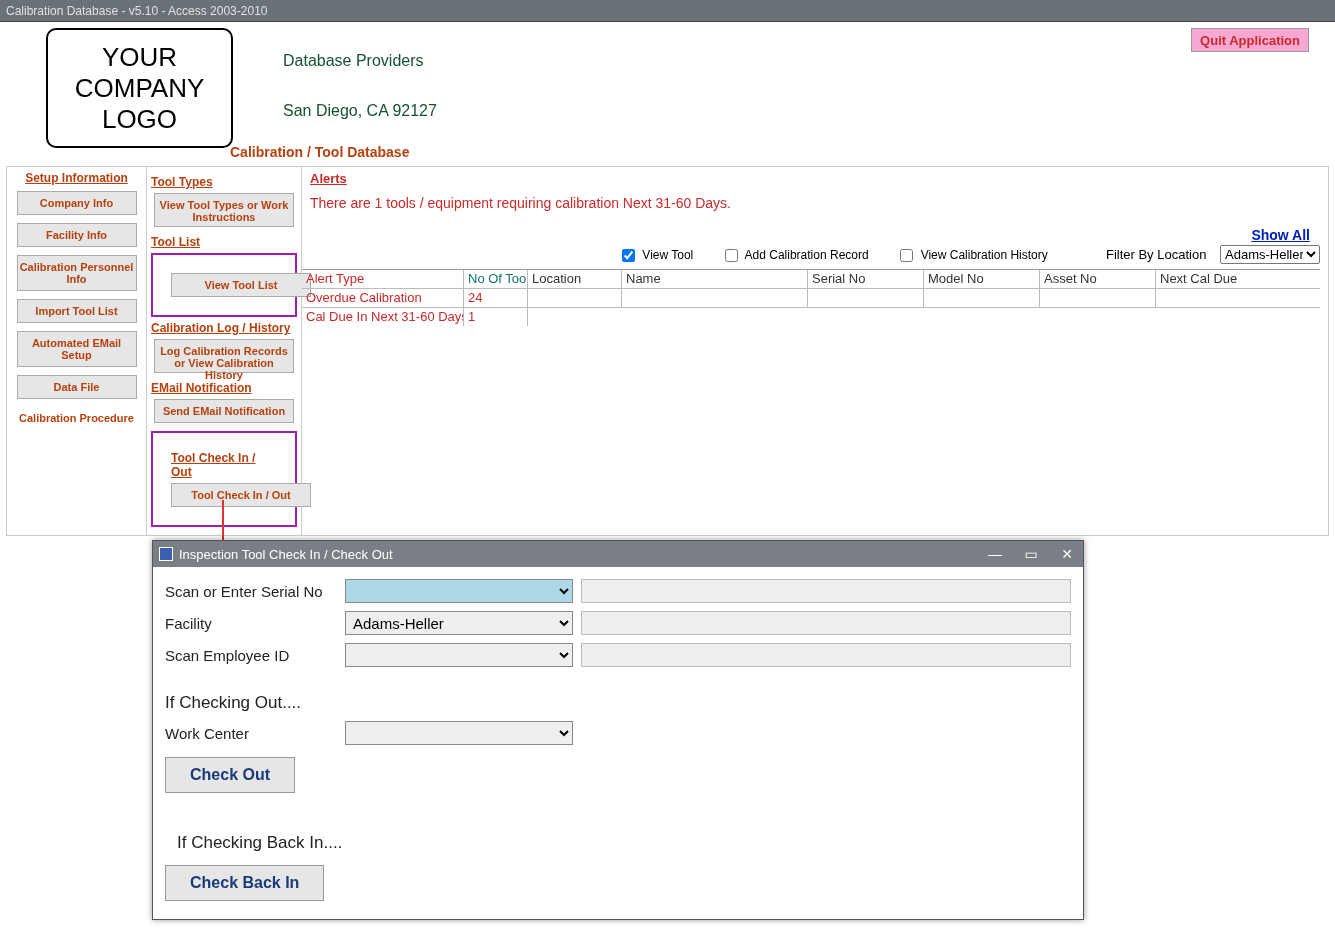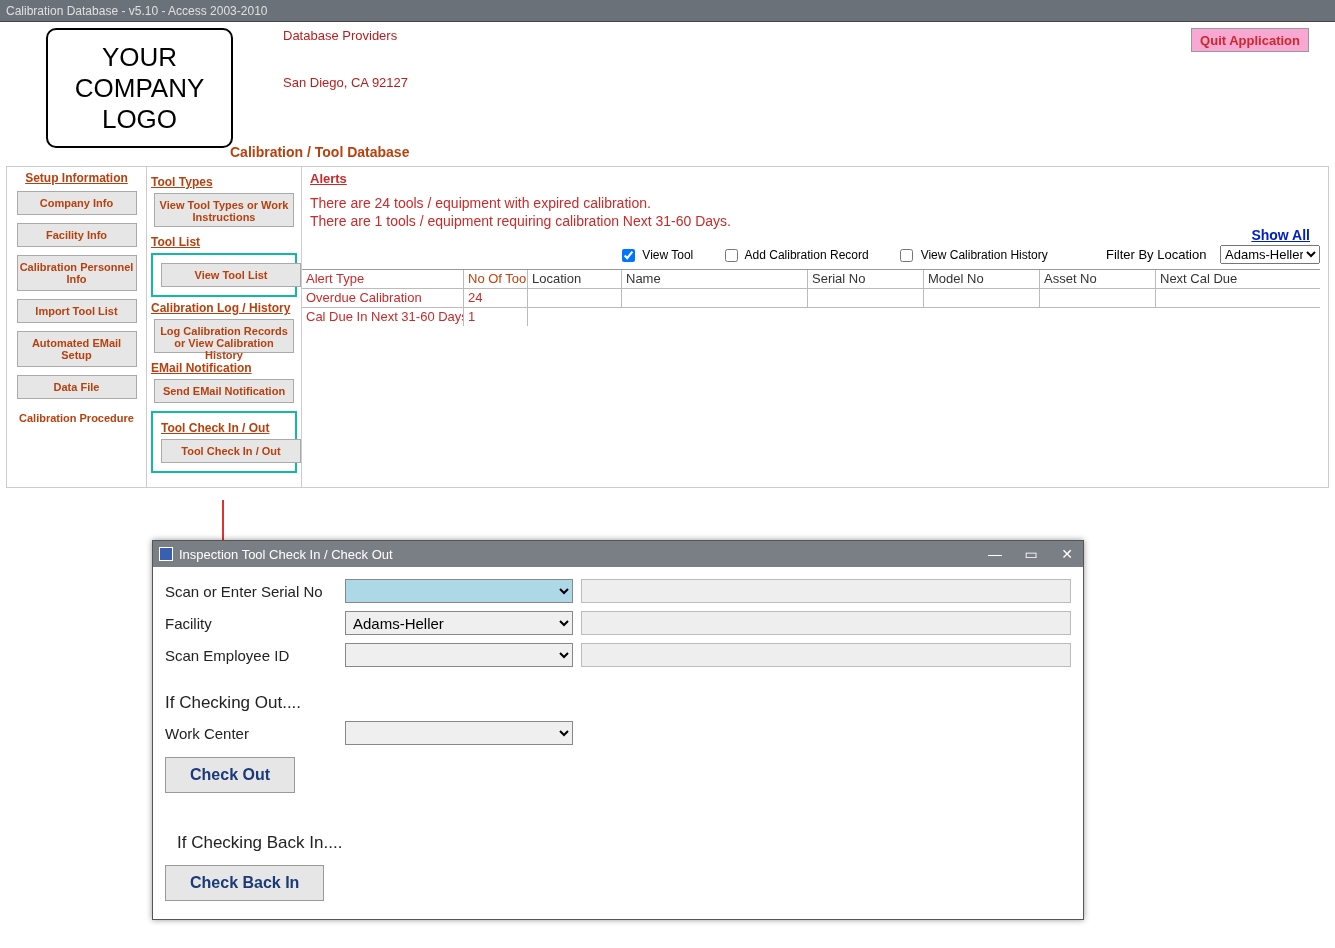--- a/index.html
+++ b/index.html
@@ -37,22 +37,23 @@
     flex-direction: column;
     justify-content: center;
     align-items: center;
     font-family: Arial, sans-serif;
     font-size: 26px;
     font-weight: 400;
     margin-left: 40px;
   }
   .company-details {
     margin-left: 50px;
-    color: #b91c1c;
-    font-size: 13px;
+    color: #14532d;
+    font-size: 16px;
+    margin-top: 24px;
   }
   .quit-btn {
     margin-left: auto;
     margin-right: 20px;
     border: 1px solid #999;
     background: #f9a8d4;
     color: #c92a2a;
     font-weight: bold;
     padding: 3px 8px;
     height: 24px;
@@ -120,22 +121,22 @@
     background: #e6e6e6;
     border: 1px solid #aaa;
     color: #b7410e;
     font-weight: bold;
     font-size: 11px;
     padding: 5px 3px;
     cursor: pointer;
     text-align: center;
   }
   .highlight-box {
-    border: 2px solid #14b8a6;
-    padding: 8px;
+    border: 2px solid #a21caf;
+    padding: 18px;
     margin-bottom: 4px;
   }
   .main-panel {
     flex: 1;
     padding: 4px 8px;
     position: relative;
     min-height: 320px;
   }
   .alerts-hdr {
     color: #c92a2a;
@@ -204,21 +205,21 @@
   .col-no { width: 64px; color: #c92a2a;}
   .col-loc { width: 94px; color:#333;}
   .col-name { width: 186px; color:#333;}
   .col-serial { width: 116px; color:#333;}
   .col-model { width: 116px; color:#333;}
   .col-asset { width: 116px; color:#333;}
   .col-next { flex:1; border-right:none !important; color:#333;}
   .hdr .col-alert, .hdr .col-no  { color: #c92a2a; }
   .hdr > div { color: #333; }
   .hdr .col-alert { color:#c92a2a;}
-  .hdr .col-no { color:#c2410c;}
+  .hdr .col-no { color:#0f766e;}
   .arrow-annot {
     position: absolute;
     left: 222px;
     top: 500px;
     width: 2px;
     height: 50px;
     background: #e03030;
   }
   .arrow-head {
     position: absolute;
@@ -360,21 +361,20 @@
       <button class="mid-btn">Send EMail Notification</button>
       <div class="highlight-box">
         <span class="mid-label" style="margin-top:0;">Tool Check In / Out</span>
         <button class="mid-btn" style="margin-bottom:0;">Tool Check In / Out</button>
       </div>
     </div>
 
     <div class="main-panel">
       <span class="alerts-hdr">Alerts</span>
       <div class="alerts-text">
-        <div>There are 24 tools / equipment with expired calibration.</div>
         <div>There are 1 tools / equipment requiring calibration Next 31-60 Days.</div>
       </div>
       <span class="show-all">Show All</span>
 
       <div class="checkbox-row">
         <label class="chk">
           <input type="checkbox" checked="" style="">
           <span>View Tool</span>
         </label>
         <label class="chk">

